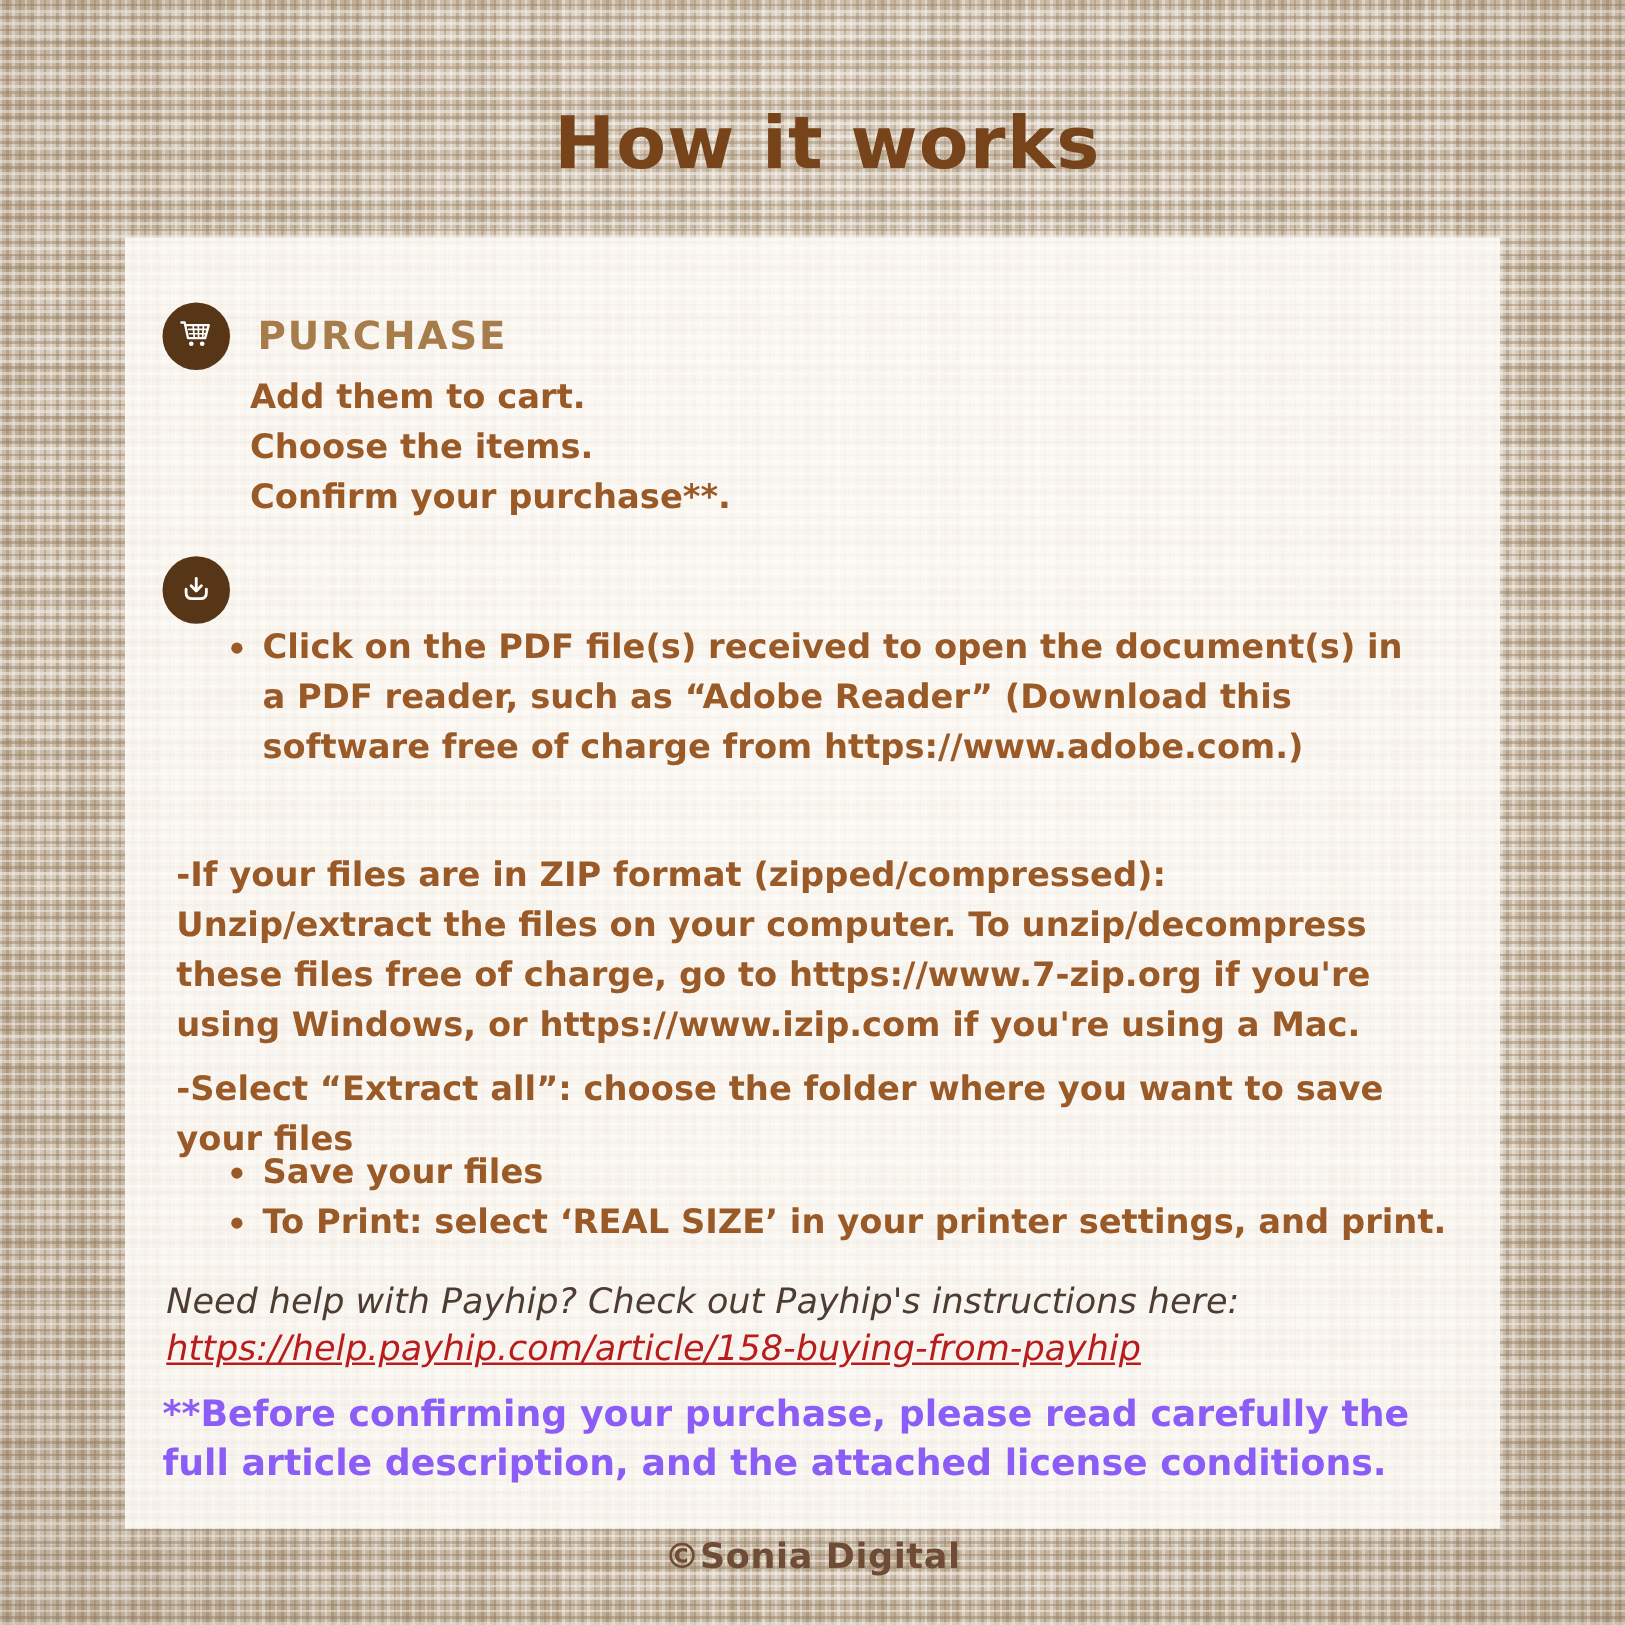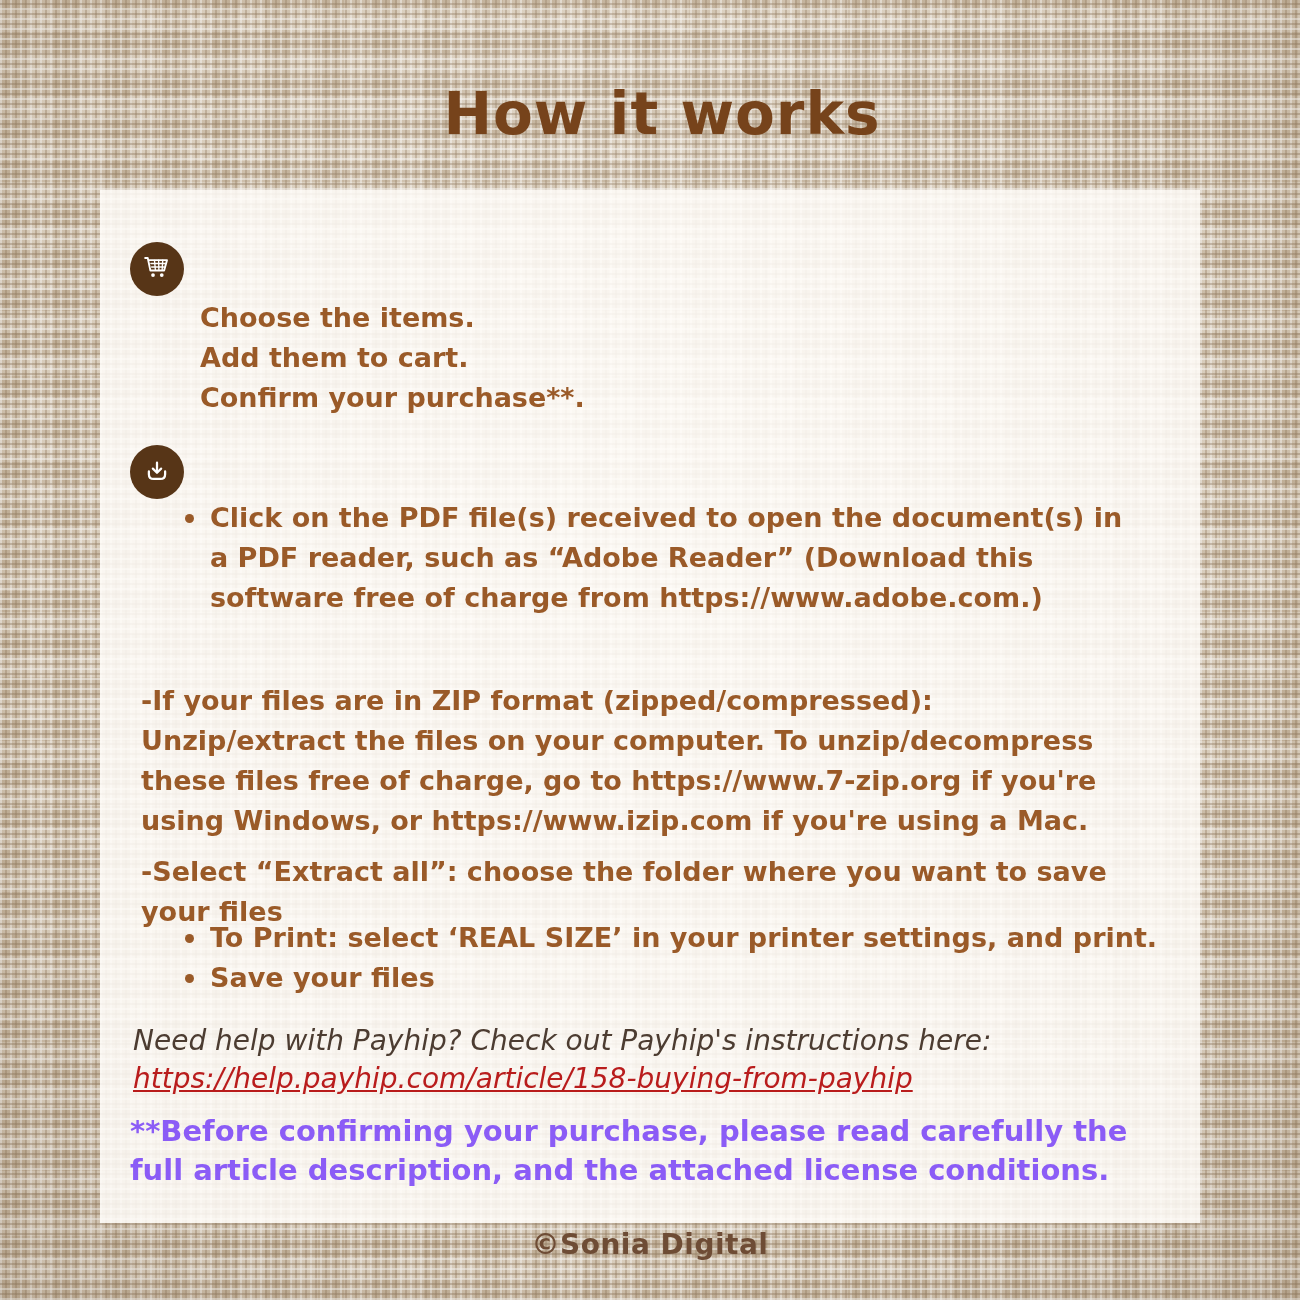--- a/index.html
+++ b/index.html
@@ -73,25 +73,26 @@
   <div class="section-row" style="left:30px;top:52px;">
     <span class="icon-circle">
       <svg width="30" height="30" viewBox="0 0 24 24" fill="none" stroke="#ffffff" stroke-width="1.5" stroke-linecap="round" stroke-linejoin="round">
         <path d="M2.5 3.2h2.1l2.1 10h11l2.3-8.3H6"></path>
         <path d="M7.1 7.6h11.3M7.7 10.4h10" stroke-width="1.1"></path>
         <path d="M10 5.2l.7 7.6M13.3 5l.2 7.8M16.6 5l-.5 7.8" stroke-width="1.1"></path>
         <circle cx="8.8" cy="16.8" r="1.5" fill="#ffffff" stroke="none"></circle>
         <circle cx="15.8" cy="16.8" r="1.5" fill="#ffffff" stroke="none"></circle>
       </svg>
     </span>
+    <span class="section-heading">PURCHASE</span>
   </div>
 
   <div class="purchase-lines body-text">
+    <div>Add them to cart.</div>
     <div>Choose the items.</div>
-    <div>Add them to cart.</div>
     <div>Confirm your purchase**.</div>
   </div>
 
   <div class="section-row" style="left:30px;top:255px;">
     <span class="icon-circle">
       <svg width="30" height="30" viewBox="0 0 24 24" fill="none" stroke="#ffffff" stroke-width="1.8" stroke-linecap="round" stroke-linejoin="round">
         <path d="M12 4.5v7.5"></path>
         <path d="M8.7 9.3L12 12.6l3.3-3.3"></path>
         <path d="M5.5 11.5v2.2c0 2.4 1.4 3.8 3.8 3.8h5.4c2.4 0 3.8-1.4 3.8-3.8v-2.2"></path>
       </svg>
@@ -106,25 +107,25 @@
   </div>
 
   <div class="zip-para body-text">
     <p>-If your files are in ZIP format (zipped/compressed): Unzip/extract the files on your computer. To unzip/decompress these files free of charge, go to https://www.7-zip.org if you're using Windows, or https://www.izip.com if you're using a Mac.</p>
     <p>-Select “Extract all”: choose the folder where you want to save your files</p>
   </div>
 
   <div class="bullet-list" style="left:85px;top:728px;width:1000px;">
     <div class="bullet-item">
       <span class="dot"></span>
-      <span class="body-text">To Print: select ‘REAL SIZE’ in your printer settings, and print.</span>
+      <span class="body-text">Save your files</span>
     </div>
     <div class="bullet-item">
       <span class="dot"></span>
-      <span class="body-text">Save your files</span>
+      <span class="body-text">To Print: select ‘REAL SIZE’ in your printer settings, and print.</span>
     </div>
   </div>
 
   <div class="help-block">
     <div>Need help with Payhip? Check out Payhip's instructions here:</div>
     <a class="help-link">https://help.payhip.com/article/158-buying-from-payhip</a>
   </div>
 
   <div class="notice">**Before confirming your purchase, please read carefully the full article description, and the attached license conditions.</div>
 

